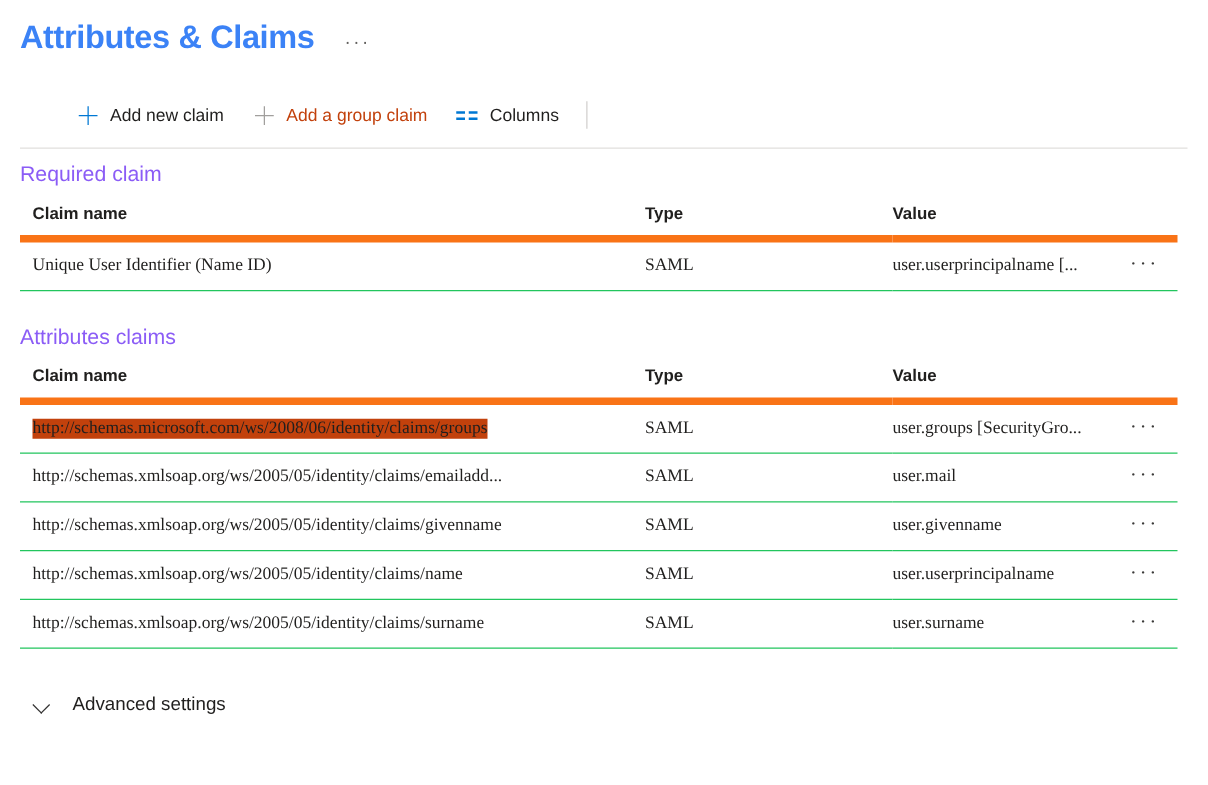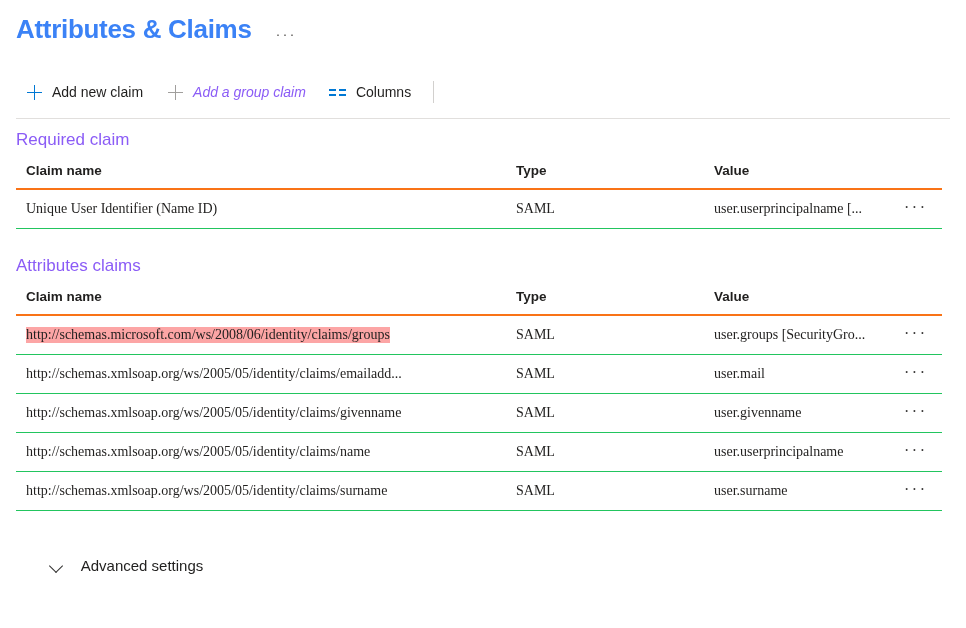--- a/index.html
+++ b/index.html
@@ -40,39 +40,39 @@
     cursor: pointer;
   }
 
   
   .command-bar {
     display: flex;
     align-items: center;
     height: 44px;
     margin-top: 22px;
     padding-left: 24px;
+    margin-left: 36px;
   }
   .cmd {
     display: flex;
     align-items: center;
     height: 30px;
     margin-right: 22px;
     cursor: pointer;
     white-space: nowrap;
   }
   .cmd .cmd-label {
     font-size: 14px;
     color: #201f1e;
   }
   .cmd.disabled {
     cursor: default;
   }
   .cmd.disabled .cmd-label {
-    color: #8b5cf6;
-    font-style: italic;
+    color: #c2410c;
   }
   .cmd-icon {
     display: inline-flex;
     align-items: center;
     justify-content: center;
     width: 20px;
     height: 20px;
     margin-right: 8px;
   }
   .plus {
@@ -133,21 +133,21 @@
     width: 916px;
     border-collapse: collapse;
     table-layout: fixed;
   }
   table.claims th {
     text-align: left;
     font-size: 13.5px;
     font-weight: bold;
     color: #201f1e;
     padding: 2px 0 10px 0;
-    border-bottom: 2px solid #f97316;
+    border-bottom: 6px solid #f97316;
   }
   table.claims td {
     font-size: 14px;
     color: #201f1e;
     padding: 11px 0 11px 0;
     border-bottom: 1px solid #22c55e;
     white-space: nowrap;
     overflow: hidden;
     font-family: Liberation Serif, serif;
   }
@@ -159,41 +159,40 @@
   th.col-name { padding-left: 10px !important; }
 
   .cell-name, .cell-type, .cell-value {
     display: inline-block;
     max-width: 100%;
     overflow: hidden;
     text-overflow: clip;
     vertical-align: bottom;
   }
   .selected-text {
-    background: #fca5a5;
+    background: #c2410c;
     color: #201f1e;
   }
   .row-menu {
     color: #3b3a39;
     font-size: 16px;
     letter-spacing: 2.5px;
     line-height: 10px;
     cursor: pointer;
     display: inline-block;
     padding: 2px 0;
   }
 
   
   .advanced {
     display: flex;
     align-items: center;
-    margin: 46px 0 0 26px;
+    margin: 36px 0 0 26px;
     cursor: pointer;
     width: 200px;
-    justify-content: center;
   }
   .chevron {
     width: 16px;
     height: 16px;
     margin-right: 16px;
     position: relative;
   }
   .chevron::before {
     content: "";
     position: absolute;

